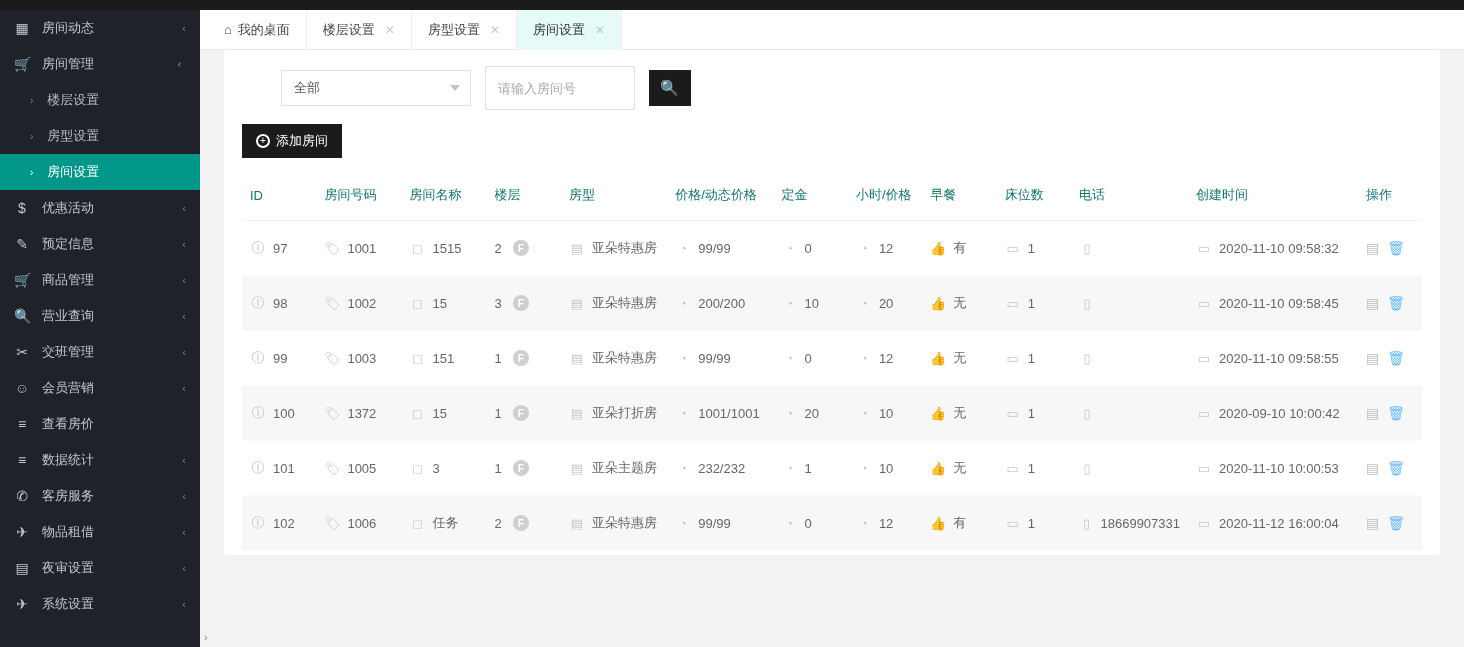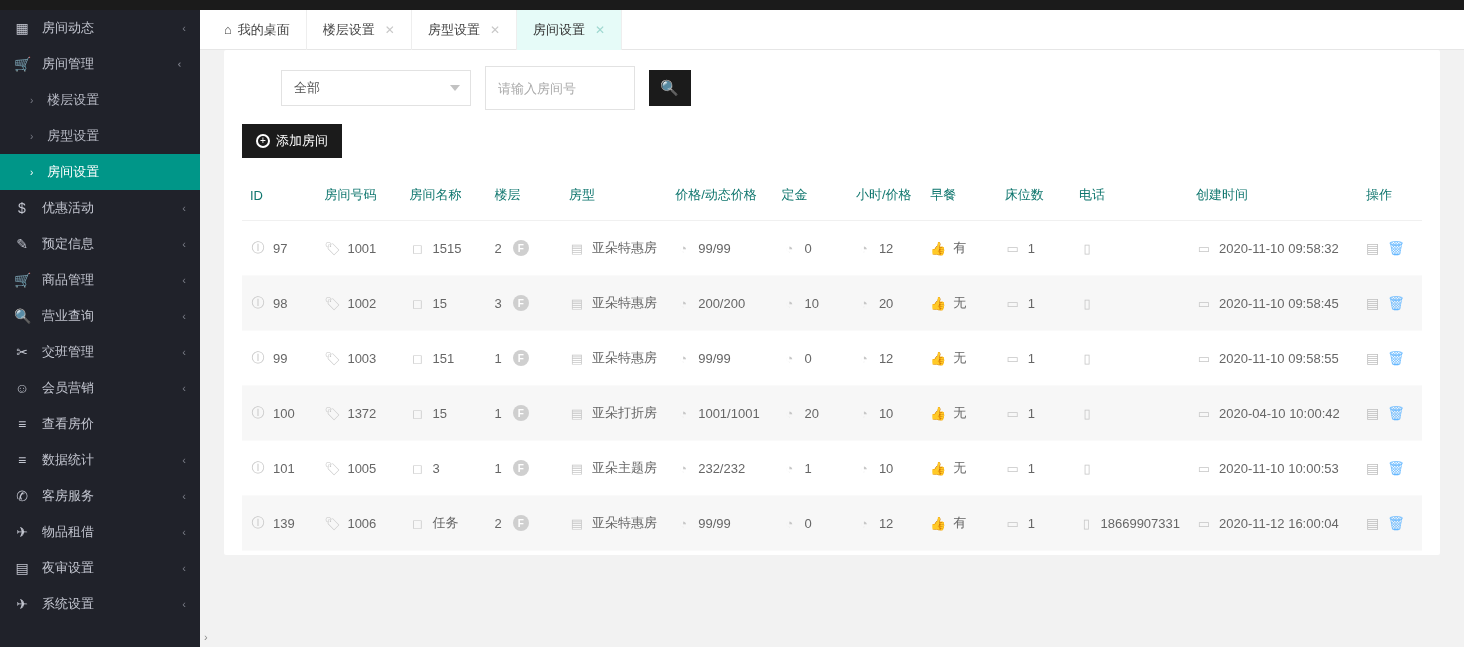--- a/index.html
+++ b/index.html
@@ -526,21 +526,21 @@
               </td>
               <td>
                 <div class="cell">
                   <span class="ic">▯</span>
                   <span></span>
                 </div>
               </td>
               <td>
                 <div class="cell">
                   <span class="ic">▭</span>
-                  <span>2020-04-10 10:00:42</span>
+                  <span>2020-09-10 10:00:42</span>
                 </div>
               </td>
               <td>
                 <div class="ops">
                   <span class="op-edit">▤</span>
                   <span class="op-del">🗑</span>
                 </div>
               </td>
             </tr>
             <tr>
@@ -620,21 +620,21 @@
                 <div class="ops">
                   <span class="op-edit">▤</span>
                   <span class="op-del">🗑</span>
                 </div>
               </td>
             </tr>
             <tr>
               <td>
                 <div class="cell">
                   <span class="ic">Ⓘ</span>
-                  <span>139</span>
+                  <span>102</span>
                 </div>
               </td>
               <td>
                 <div class="cell">
                   <span class="ic">🏷</span>
                   <span>1006</span>
                 </div>
               </td>
               <td>
                 <div class="cell">

